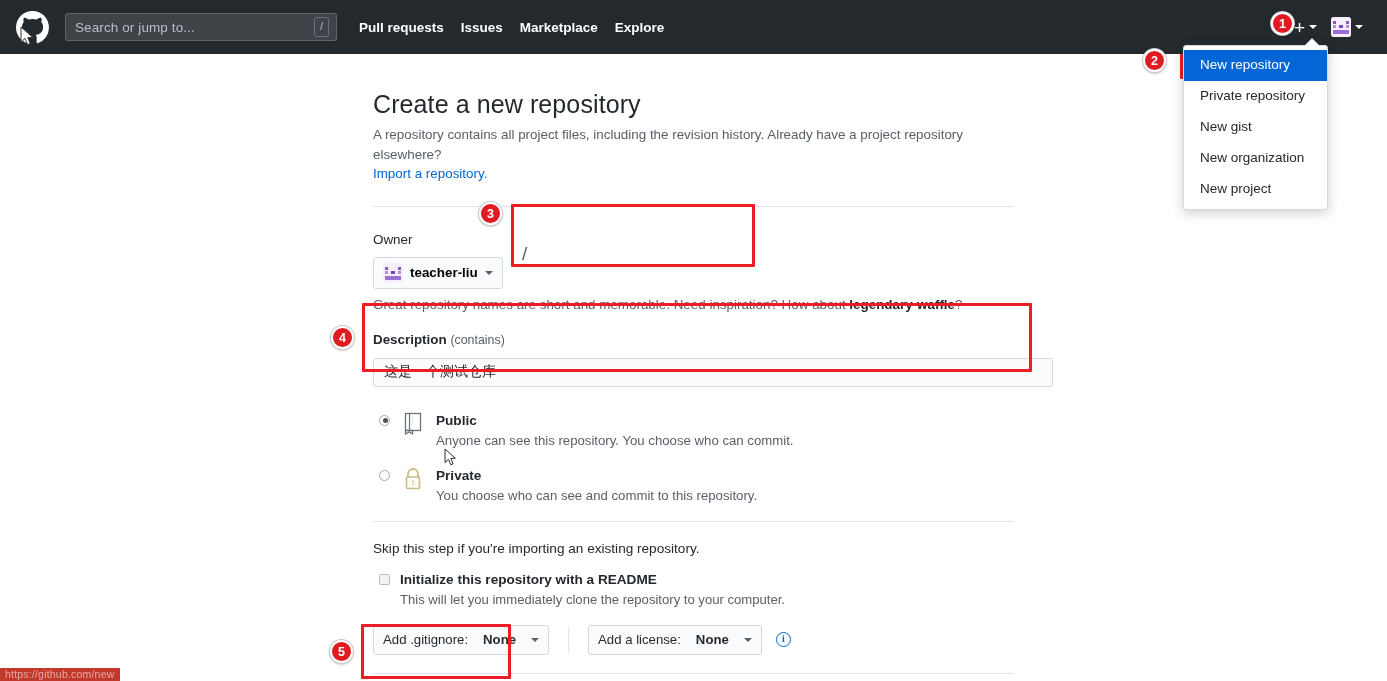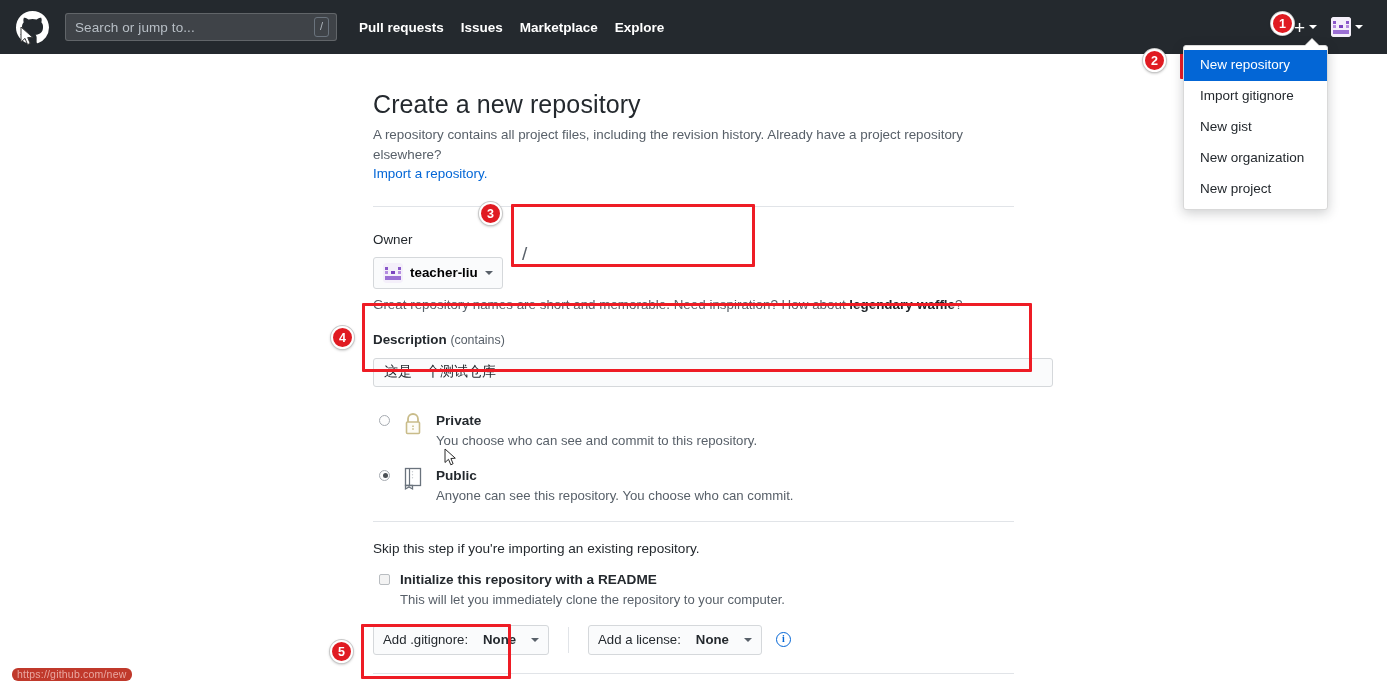--- a/index.html
+++ b/index.html
@@ -208,33 +208,32 @@
     background: #e01b22; color: #ffffff;
     font-size: 12.5px; font-weight: 700;
     display: flex; align-items: center; justify-content: center;
     border: 2px solid #ffffff;
     box-shadow: 0 0 0 1px #c9c9c9, 0 1px 3px rgba(0,0,0,.35);
     font-family: "Liberation Sans", sans-serif;
   }
 
   
   .status-bar {
-    position: absolute; left: 12px; bottom: 0;
+    position: absolute; left: 0; bottom: 0;
     background: #c0392b;
     color: #e9a8a1;
     font-size: 10.5px;
     padding: 2px 6px 2px 5px;
     letter-spacing: .2px;
     z-index: 50;
     font-family: "Liberation Sans", sans-serif;
     white-space: nowrap;
     overflow: hidden;
     height: 13px;
     line-height: 9px;
-    border-radius: 6px;
   }
 
   
   .cursor { position: absolute; z-index: 46; }
 </style>
 </head>
 <body>
 
 <div id="root">
 
@@ -277,21 +276,21 @@
           <rect x="2" y="13" width="16" height="4" fill="#9b6fd4"></rect>
         </svg>
         <span class="caret-down"></span>
       </div>
     </div>
   </div>
 
   <div class="dropdown">
     <span class="dropdown-arrow"></span>
     <div class="dd-item selected">New repository</div>
-    <div class="dd-item">Import gitignore</div>
+    <div class="dd-item">Private repository</div>
     <div class="dd-item">New gist</div>
     <div class="dd-item">New organization</div>
     <div class="dd-item">New project</div>
   </div>
 
   <div class="content">
 
     <h1 class="page-title">Create a new repository</h1>
     <p class="subtitle">
       <span>A repository contains all project files, including the revision history. Already have a project repository elsewhere?</span><br>
@@ -334,51 +333,51 @@
         <span class="optional">(contains)</span>
       </span>
       <div class="desc-input">
         <span>这是一个测试仓库</span>
       </div>
     </div>
 
     <div class="vis-group">
 
       <div class="vis-row">
-        <span class="radio"></span>
-        <span class="vis-icon">
-          <svg width="22" height="24" viewBox="0 0 22 24">
-            <path d="M6 10 V7 a5 5 0 0 1 10 0 V10" fill="none" stroke="#c9bc8a" stroke-width="1.8"></path>
-            <rect x="4.5" y="10" width="13" height="11.5" rx="1" fill="#fdfcf6" stroke="#c9bc8a" stroke-width="1.6"></rect>
-            <line x1="11" y1="13.5" x2="11" y2="18" stroke="#c9bc8a" stroke-width="1.6" stroke-dasharray="1.4 1.4"></line>
-          </svg>
-        </span>
-        <span>
-          <span class="vis-title">Private</span>
-          <div class="vis-desc">You choose who can see and commit to this repository.</div>
-        </span>
-      </div>
-
-      <div class="vis-row">
         <span class="radio on"></span>
         <span class="vis-icon">
           <svg width="22" height="24" viewBox="0 0 22 24">
             <rect x="3.5" y="1.5" width="15" height="17" fill="#ffffff" stroke="#6a737d" stroke-width="1.3"></rect>
             <line x1="7.5" y1="1.5" x2="7.5" y2="18.5" stroke="#6a737d" stroke-width="1.2"></line>
             <line x1="10.5" y1="4.5" x2="10.5" y2="5.2" stroke="#9aa0a6" stroke-width="1.2"></line>
             <line x1="10.5" y1="7.5" x2="10.5" y2="8.2" stroke="#9aa0a6" stroke-width="1.2"></line>
             <line x1="10.5" y1="10.5" x2="10.5" y2="11.2" stroke="#9aa0a6" stroke-width="1.2"></line>
             <path d="M3.5 18.5 L3.5 22 L7 20 L10.5 22 L10.5 18.5 Z" fill="#ffffff" stroke="#6a737d" stroke-width="1.3"></path>
           </svg>
         </span>
         <span>
           <span class="vis-title">Public</span>
           <div class="vis-desc">Anyone can see this repository. You choose who can commit.</div>
         </span>
       </div>
+
+      <div class="vis-row">
+        <span class="radio"></span>
+        <span class="vis-icon">
+          <svg width="22" height="24" viewBox="0 0 22 24">
+            <path d="M6 10 V7 a5 5 0 0 1 10 0 V10" fill="none" stroke="#c9bc8a" stroke-width="1.8"></path>
+            <rect x="4.5" y="10" width="13" height="11.5" rx="1" fill="#fdfcf6" stroke="#c9bc8a" stroke-width="1.6"></rect>
+            <line x1="11" y1="13.5" x2="11" y2="18" stroke="#c9bc8a" stroke-width="1.6" stroke-dasharray="1.4 1.4"></line>
+          </svg>
+        </span>
+        <span>
+          <span class="vis-title">Private</span>
+          <div class="vis-desc">You choose who can see and commit to this repository.</div>
+        </span>
+      </div>
     </div>
 
     <hr class="rule">
 
     <div class="skip-text">Skip this step if you're importing an existing repository.</div>
 
     <div class="readme-row">
       <span class="checkbox"></span>
       <span>
         <span class="readme-title">Initialize this repository with a README</span>

